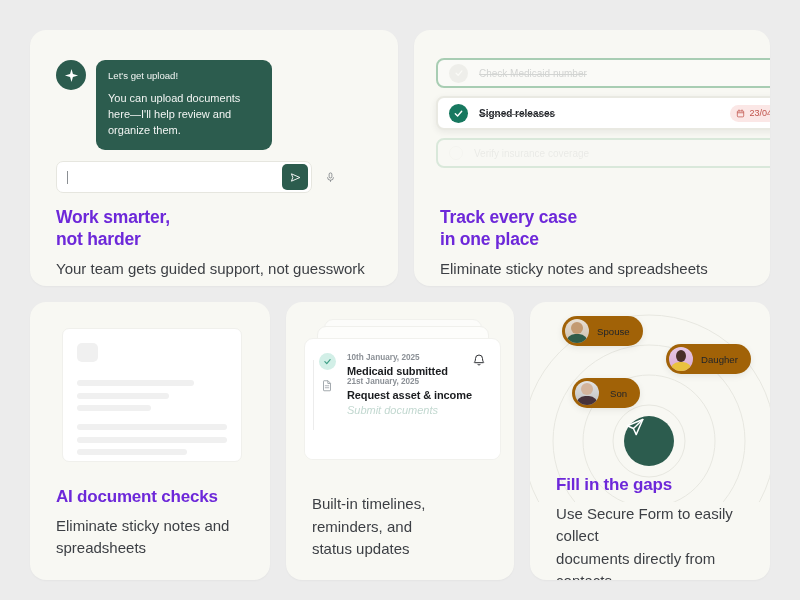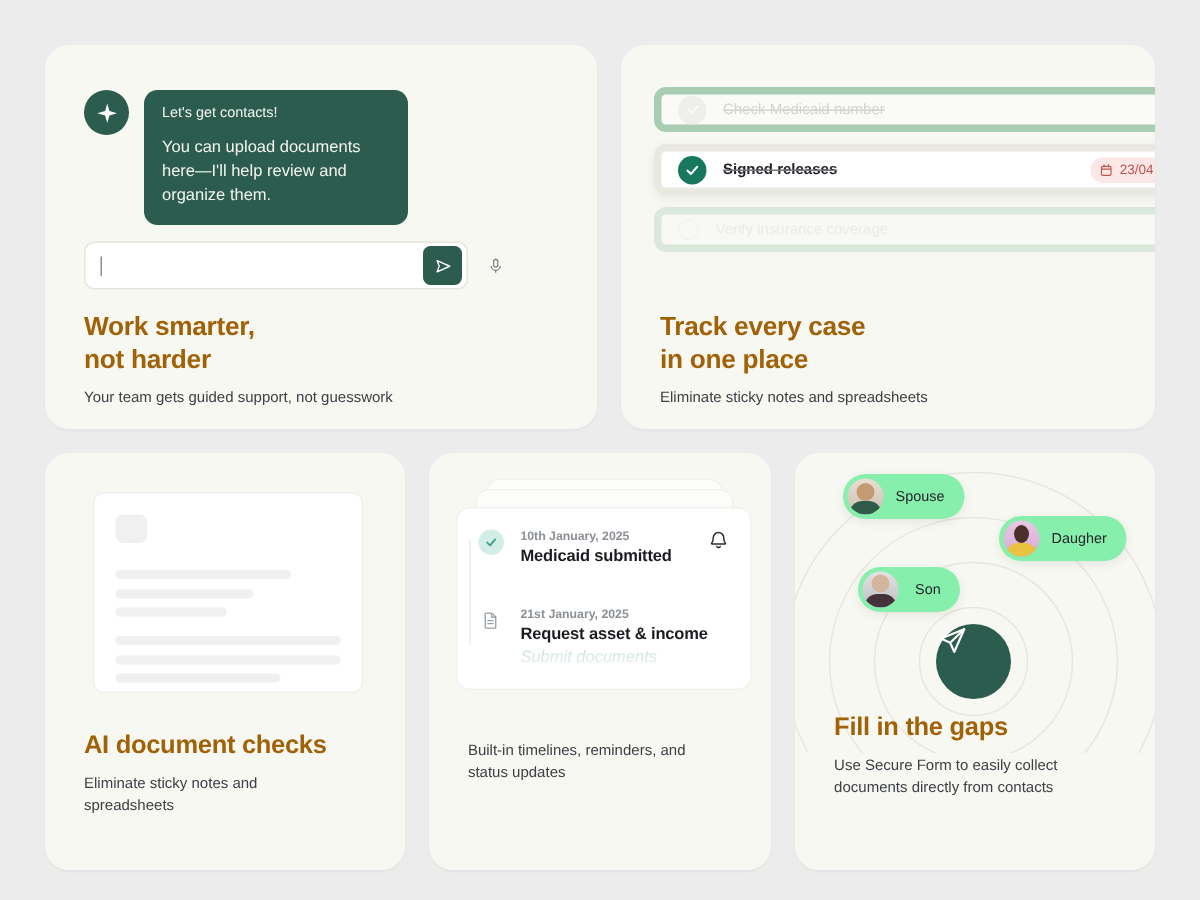--- a/index.html
+++ b/index.html
@@ -52,27 +52,27 @@
 
   
   .caption {
     position: absolute;
     left: 26px;
     right: 18px;
   }
   .caption h2 {
     font-size: 17px;
     font-weight: 700;
-    color: #a16207;
+    color: #6d28d9;
     line-height: 1.28;
     letter-spacing: -0.2px;
     white-space: pre-line;
   }
   .caption p {
-    font-size: 10px;
+    font-size: 15px;
     color: #3c3f44;
     line-height: 1.5;
     margin-top: 7px;
     white-space: pre-line;
   }
   .caption.big h2 { font-size: 17.5px; }
 
   
   .chat-row {
     position: absolute;
@@ -151,21 +151,21 @@
 
   
   .checklist {
     position: absolute;
     top: 28px;
     left: 22px;
     right: -22px;
   }
   .chk-row {
     background: #ffffff;
-    border: 5px solid #15803d;
+    border: 2px solid #15803d;
     border-radius: 8px;
     height: 30px;
     display: flex;
     align-items: center;
     padding: 0 10px 0 11px;
     margin-bottom: 8px;
     position: relative;
   }
   .chk-row.active {
     height: 34px;
@@ -270,21 +270,21 @@
     top: 36px; left: 18px;
     width: 197px;
     height: 122px;
     background: #ffffff;
     border: 1px solid #f1f1ed;
     border-radius: 9px;
     padding: 14px 14px 0 14px;
     overflow: hidden;
   }
   .tl-item { display: flex; gap: 11px; position: relative; }
-  .tl-item + .tl-item { margin-top: 28px; }
+  .tl-item + .tl-item { margin-top: 0; }
   .tl-icon {
     width: 17px; height: 17px;
     flex: none;
     display: flex;
     align-items: center;
     justify-content: center;
     position: relative;
     z-index: 2;
   }
   .tl-icon.check {
@@ -326,21 +326,21 @@
     left: 94px; top: 114px;
     width: 50px; height: 50px;
     border-radius: 50%;
     background: #2c5c4e;
     display: flex;
     align-items: center;
     justify-content: center;
   }
   .pill {
     position: absolute;
-    background: #86efac;
+    background: #a16207;
     border-radius: 40px;
     height: 30px;
     display: flex;
     align-items: center;
     padding: 0 13px 0 3px;
     gap: 8px;
     box-shadow: 0 2px 7px rgba(0,0,0,0.08);
   }
   .pill span { font-size: 9.6px; color: #22252a; }
   .pill .av {
@@ -363,21 +363,21 @@
 
     <div class="card card-top-a">
 
       <div class="chat-row">
         <div class="ai-avatar">
           <svg width="15" height="15" viewBox="0 0 24 24" aria-hidden="true">
             <path d="M12 1.5 L14.3 9.7 L22.5 12 L14.3 14.3 L12 22.5 L9.7 14.3 L1.5 12 L9.7 9.7 Z" fill="#ffffff"></path>
           </svg>
         </div>
         <div class="bubble">
-          <div class="l1">Let's get contacts!</div>
+          <div class="l1">Let's get upload!</div>
           <div class="l2">You can upload documents here—I'll help review and organize them.</div>
         </div>
       </div>
 
       <div class="composer">
         <div class="input-shell">
           <div class="caret"></div>
           <div class="input-text" placeholder=""></div>
           <div class="send-btn">
             <svg width="13" height="13" viewBox="0 0 24 24" fill="none" aria-hidden="true">

